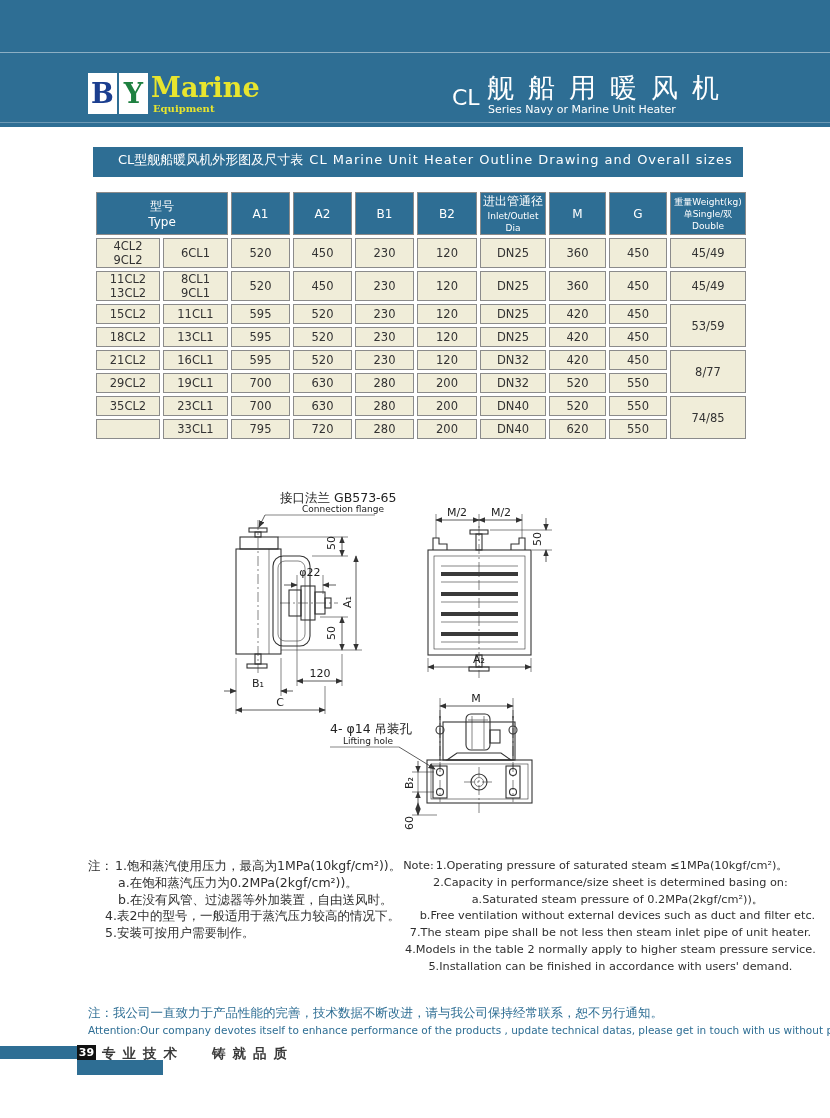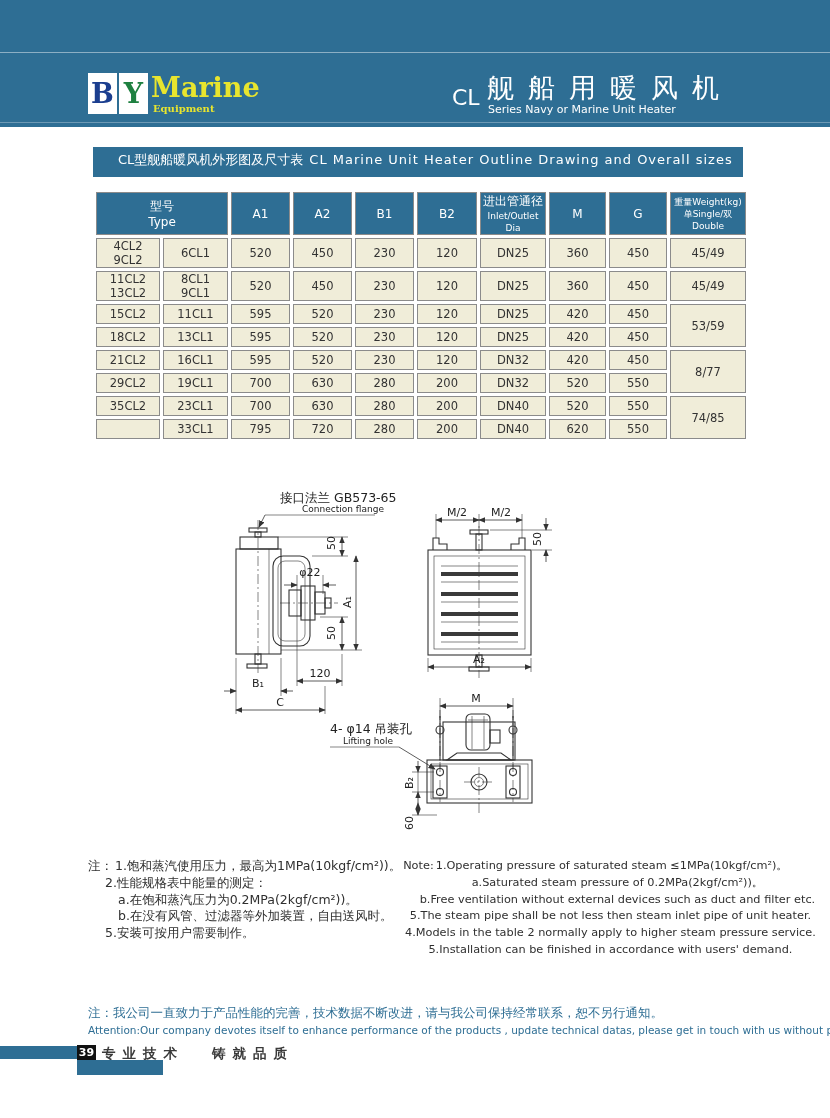--- a/index.html
+++ b/index.html
@@ -386,31 +386,32 @@
       <text class="dtxt" x="228" y="321" transform="rotate(-90 228 321)">B₂</text>
 
       <line class="thin" x1="227" y1="347" x2="252" y2="347"></line>
       <line class="dim" x1="233" y1="335" x2="233" y2="347" marker-start="url(#arr)" marker-end="url(#arr)"></line>
       <text class="dtxt" x="228" y="362" transform="rotate(-90 228 362)">60</text>
     </g>
   </svg>
 
   <div class="notes notes-cn">
     <div class="nline"><span class="nlabel">注：</span><span>1.饱和蒸汽使用压力，最高为1MPa(10kgf/cm²))。</span></div>
-    <div class="nline num">2.性能规格表中能量的测定：</div>
     <div class="nline sub">a.在饱和蒸汽压力为0.2MPa(2kgf/cm²))。</div>
     <div class="nline sub">b.在没有风管、过滤器等外加装置，自由送风时。</div>
+    <div class="nline num">4.表2中的型号，一般适用于蒸汽压力较高的情况下。</div>
     <div class="nline num">5.安装可按用户需要制作。</div>
   </div>
 
   <div class="notes notes-en">
     <div class="nline"><span class="nlabel">Note:</span><span>1.Operating pressure of saturated steam ≤1MPa(10kgf/cm²)。</span></div>
+    <div class="nline num">2.Capacity in performance/size sheet is determined basing on:</div>
     <div class="nline sub">a.Saturated steam pressure of 0.2MPa(2kgf/cm²))。</div>
     <div class="nline sub">b.Free ventilation without external devices such as duct and filter etc.</div>
-    <div class="nline num">5.The steam pipe shall be not less then steam inlet pipe of unit heater.</div>
+    <div class="nline num">7.The steam pipe shall be not less then steam inlet pipe of unit heater.</div>
     <div class="nline num">4.Models in the table 2 normally apply to higher steam pressure service.</div>
     <div class="nline num">5.Installation can be finished in accordance with users' demand.</div>
   </div>
 
   <div class="attention">
     <div class="cn">注：我公司一直致力于产品性能的完善，技术数据不断改进，请与我公司保持经常联系，恕不另行通知。</div>
     <div class="en">Attention:Our company devotes itself to enhance performance of the products , update technical datas, please get in touch with us without prior notice</div>
   </div>
 
   <div class="foot-bar1"></div>

